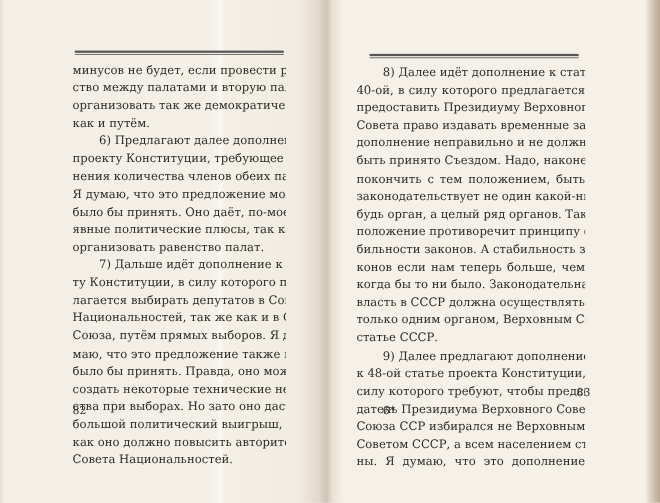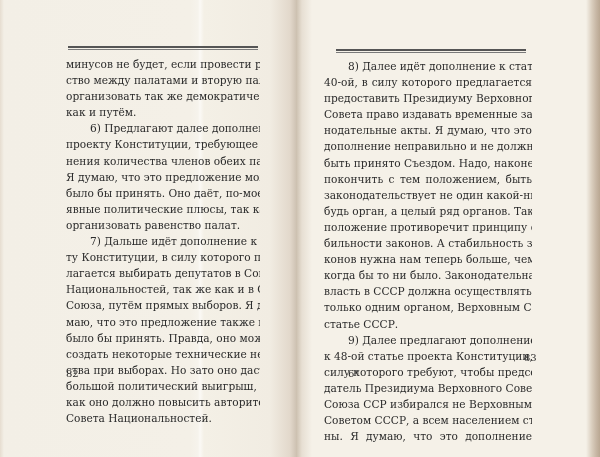--- a/index.html
+++ b/index.html
@@ -105,29 +105,28 @@
       </div>
     <div class="page-num">82</div>
   </div>
   <div class="page page-right">
     <div class="rule"></div>
     <div class="text" id="right-text">
         <span class="line indent">8) Далее идёт дополнение к статье</span>
         <span class="line">40-ой, в силу которого предлагается</span>
         <span class="line">предоставить Президиуму Верховного</span>
         <span class="line">Совета право издавать временные зако-</span>
-        <span class="line">нодательные акты. Я думаю, что это</span>
         <span class="line">дополнение неправильно и не должно</span>
         <span class="line">быть принято Съездом. Надо, наконец,</span>
         <span class="line">покончить с тем положением, быть</span>
         <span class="line">законодательствует не один какой-ни-</span>
         <span class="line">будь орган, а целый ряд органов. Такое</span>
         <span class="line">положение противоречит принципу ста-</span>
         <span class="line">бильности законов. А стабильность за-</span>
-        <span class="line">конов нужна нам теперь больше, чем</span>
+        <span class="line">конов если нам теперь больше, чем</span>
         <span class="line">когда бы то ни было. Законодательная</span>
         <span class="line">власть в СССР должна осуществляться</span>
         <span class="line">только одним органом, Верховным Со-</span>
         <span class="line last">статье СССР.</span>
         <span class="line indent">9) Далее предлагают дополнение</span>
         <span class="line">к 48-ой статье проекта Конституции, в</span>
         <span class="line">силу которого требуют, чтобы предсе-</span>
         <span class="line">датель Президиума Верховного Совета</span>
         <span class="line">Союза ССР избирался не Верховным</span>
         <span class="line">Советом СССР, а всем населением стра-</span>

